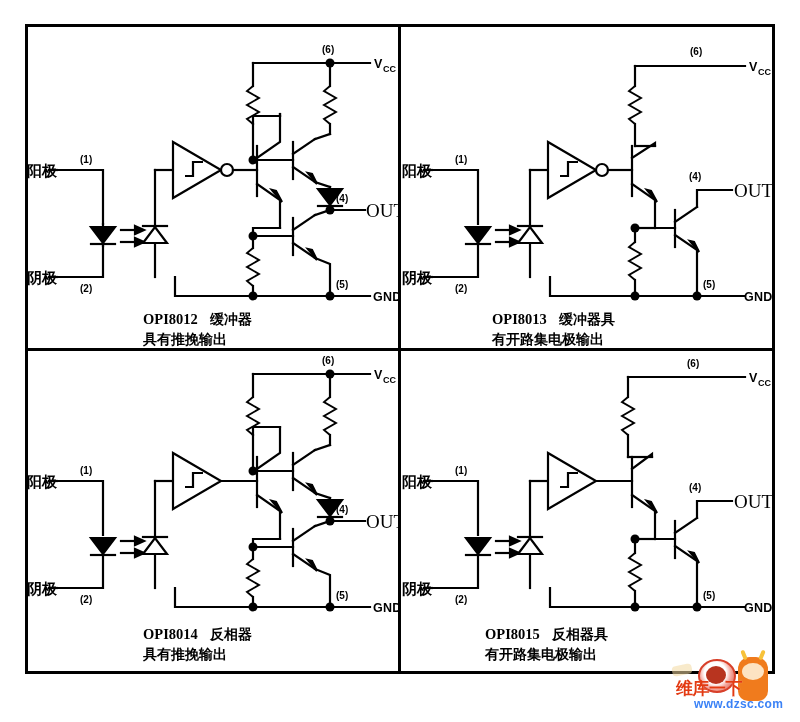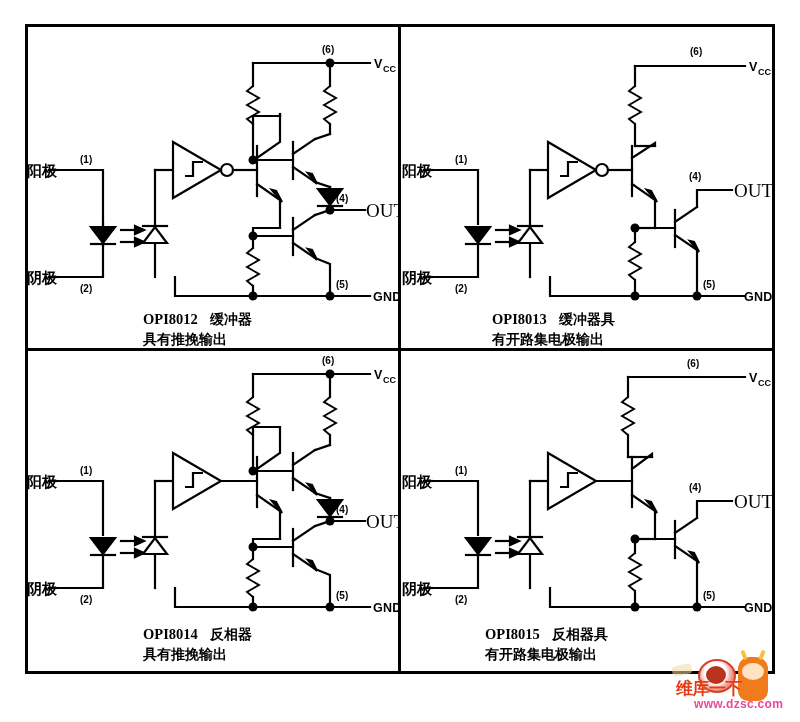--- a/index.html
+++ b/index.html
@@ -54,21 +54,21 @@
   }
   #wm-text{
     position:absolute;left:0;top:16px;
     font-family:"DejaVu Sans",sans-serif;font-size:17px;font-weight:bold;
     color:#e33a12;letter-spacing:-0.5px;
     text-shadow:0 0 1px rgba(255,255,255,.6);
   }
   #wm-url{
     position:absolute;left:18px;top:36px;
     font-family:"Liberation Sans",sans-serif;font-size:12px;font-weight:bold;
-    color:#ec4899;letter-spacing:.3px;
+    color:#3b82f6;letter-spacing:.3px;
   }
   #wm-badge{
     position:absolute;left:22px;top:-2px;width:34px;height:30px;border-radius:50%;
     background:radial-gradient(circle at 45% 40%,#fff 0%,#fff 42%,#f3a9a0 60%,#d8402a 100%);
     border:2px solid #d8402a;
   }
   #wm-badge-inner{
     position:absolute;left:6px;top:5px;width:20px;height:18px;border-radius:50%;
     background:#b8341f;
   }

